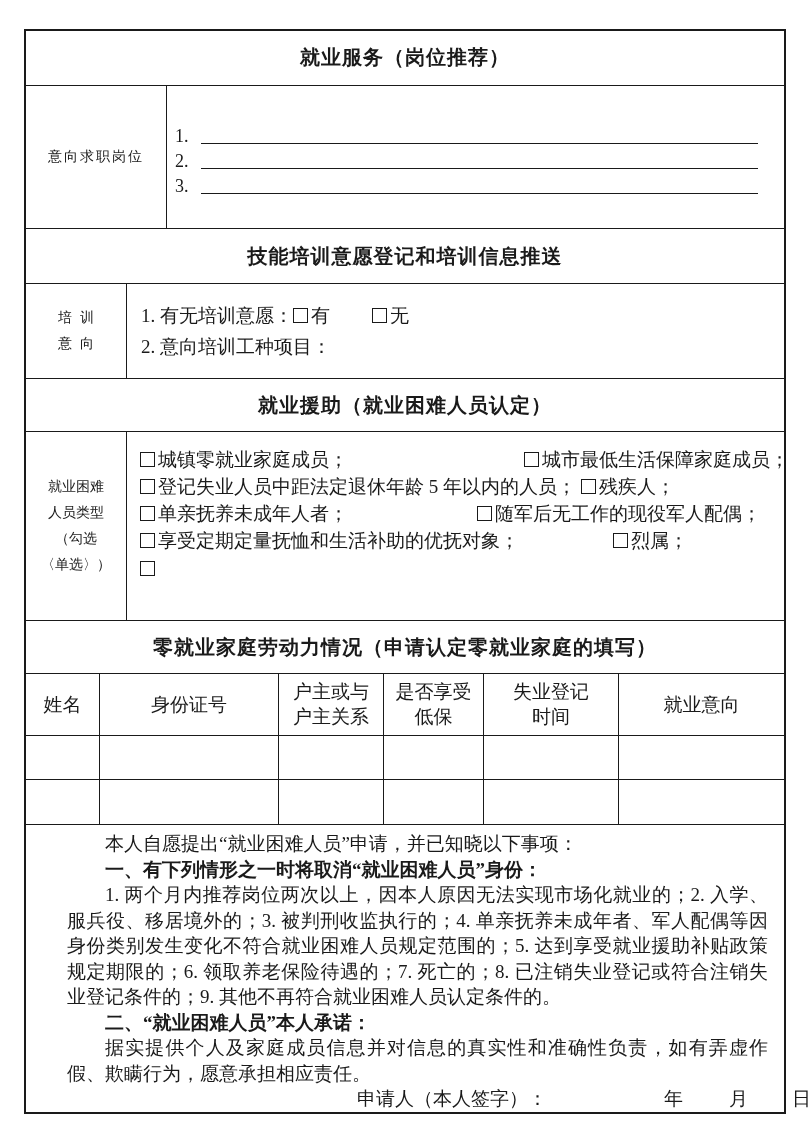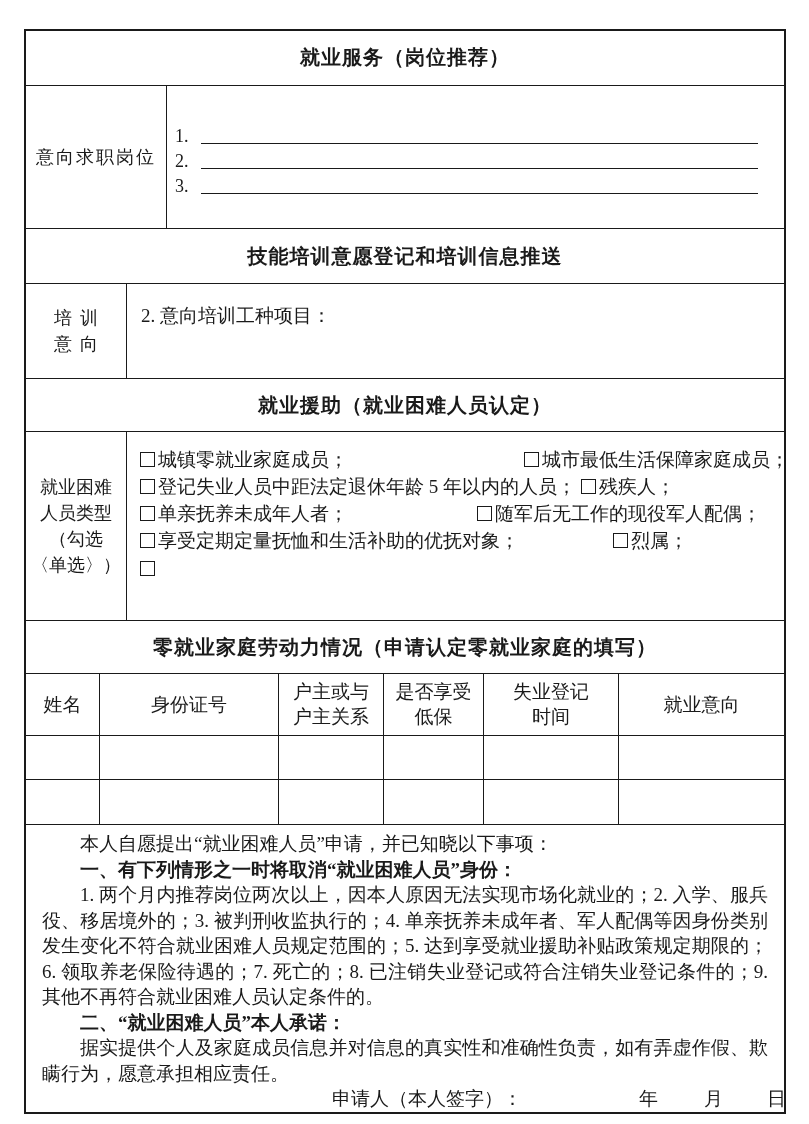--- a/index.html
+++ b/index.html
@@ -19,21 +19,21 @@
   }
   .t1 { height:55px; }
   .t2 { height:56px; }
   .t3 { height:54px;text-align:right; }
   .t4 { height:53px; }
 
   .split-row { display:flex; }
   .label-cell {
     border-right:1.5px solid #1a1a1a; display:flex;
     align-items:center; justify-content:center; text-align:center;
-    font-size:18px; line-height:26px;
+    font-size:14px; line-height:26px;
   }
   .preline { white-space:pre-line; }
   .content-cell { flex:1; font-size:19px; }
 
   
   .r1 { height:144px; }
   .r1 .label-cell { width:141px; letter-spacing:2px; }
   .r1 .content-cell { padding:36px 0 0 8px; }
   .fill-row { display:flex; align-items:flex-end; height:25px; }
   .fill-num { width:22px; font-size:18px; }
@@ -66,21 +66,21 @@
     align-items:center; justify-content:center; text-align:center;
     font-size:19px; line-height:25px;
   }
   .grid-row .cell:last-child { border-right:none; }
   .c0 { width:74px; } .c1 { width:179px; } .c2 { width:105px; }
   .c3 { width:100px; } .c4 { width:135px; } .c5 { flex:1; }
   .thead { height:62px; }
   .trow { height:45px; }
 
   
-  .decl { flex:1; padding:6px 16px 0 16px; font-size:19px; line-height:25.5px; text-align:justify; }
+  .decl { flex:1; padding:6px 16px 0 16px; font-size:19px; line-height:25.5px; text-align:justify;margin-left:25px; }
   .decl p { text-indent:2em; }
   .decl .bold { font-weight:700; }
   .sig-line { position:relative; height:26px; }
   .sig-line span { position:absolute; top:0; white-space:nowrap; }
   .sig-label { left:290px; }
   .sig-year  { left:597px; }
   .sig-month { left:662px; }
   .sig-day   { left:725px; }
 </style>
 </head>
@@ -111,20 +111,23 @@
   </div>
 
   <div class="title-row t2 hline">
     <span>技能培训意愿登记和培训信息推送</span>
   </div>
 
   <div class="split-row r2 hline">
     <div class="label-cell preline">培训
 意向</div>
     <div class="content-cell">
+      <div>
+        <span>1. 有无培训意愿：</span><span class="cb"></span><span>有</span><span style="display:inline-block;width:42px;"></span><span class="cb"></span><span>无</span>
+      </div>
       <div>2. 意向培训工种项目：</div>
     </div>
   </div>
 
   <div class="title-row t3 hline">
     <span>就业援助（就业困难人员认定）</span>
   </div>
 
   <div class="split-row r3 hline">
     <div class="label-cell preline">就业困难

